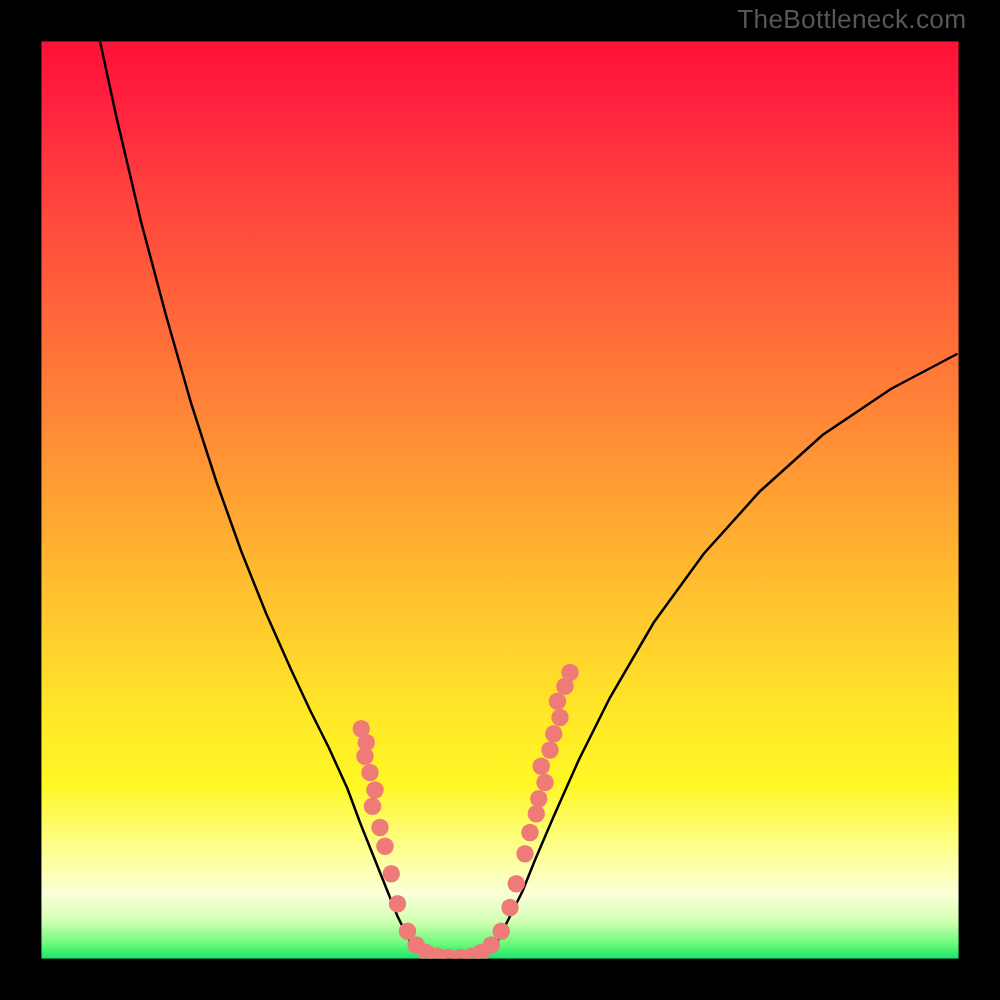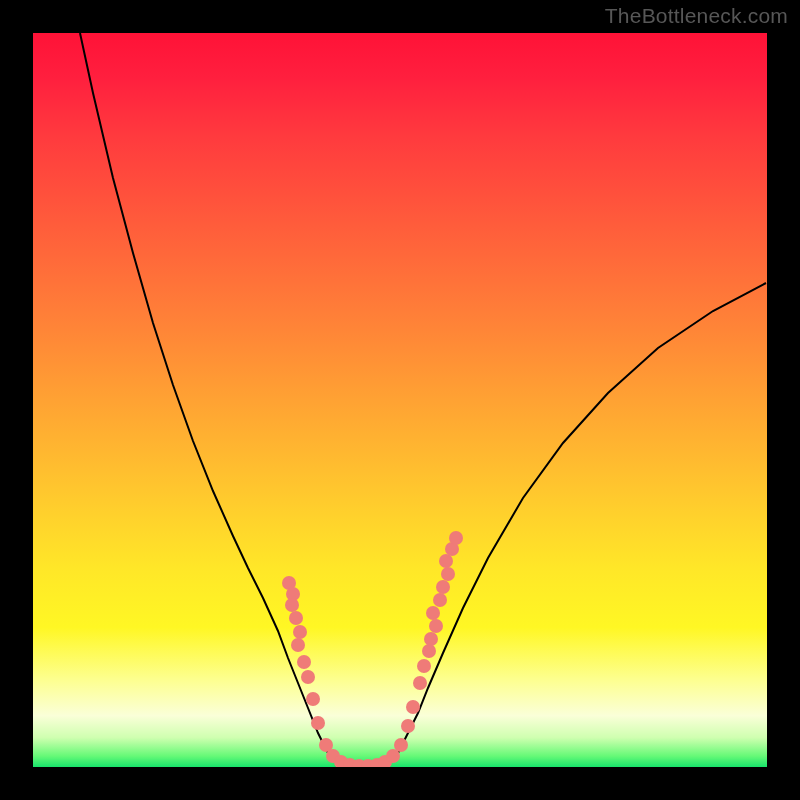--- a/index.html
+++ b/index.html
@@ -64,21 +64,21 @@
     stroke: #000;
     stroke-width: 2;
   }
   .dot {
     fill: #ef7b78;
     stroke: none;
   }
   .watermark {
     position: absolute;
     top: 4px;
-    right: 12px;
+    right: 27px;
     color: #575757;
     font-size: 21px;
     font-weight: 500;
     letter-spacing: 0.2px;
   }
 </style>
 </head>
 <body>
 
 <div class="frame">

